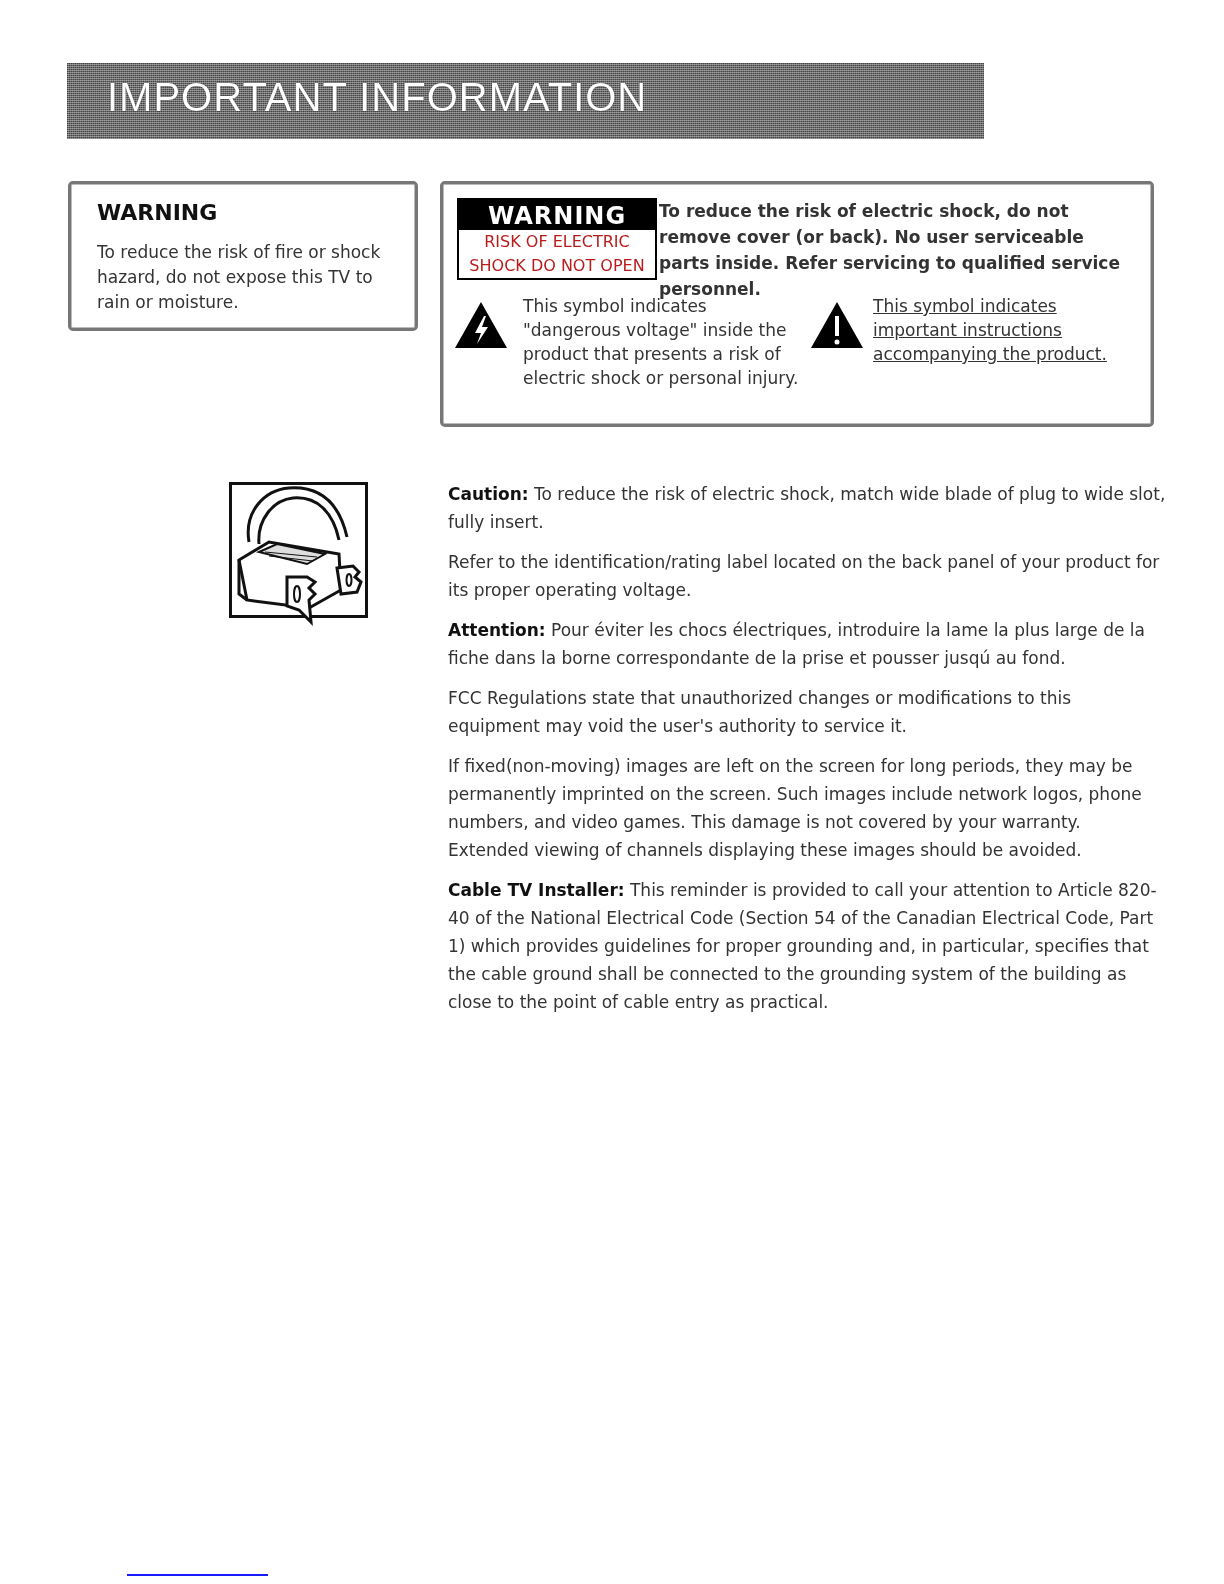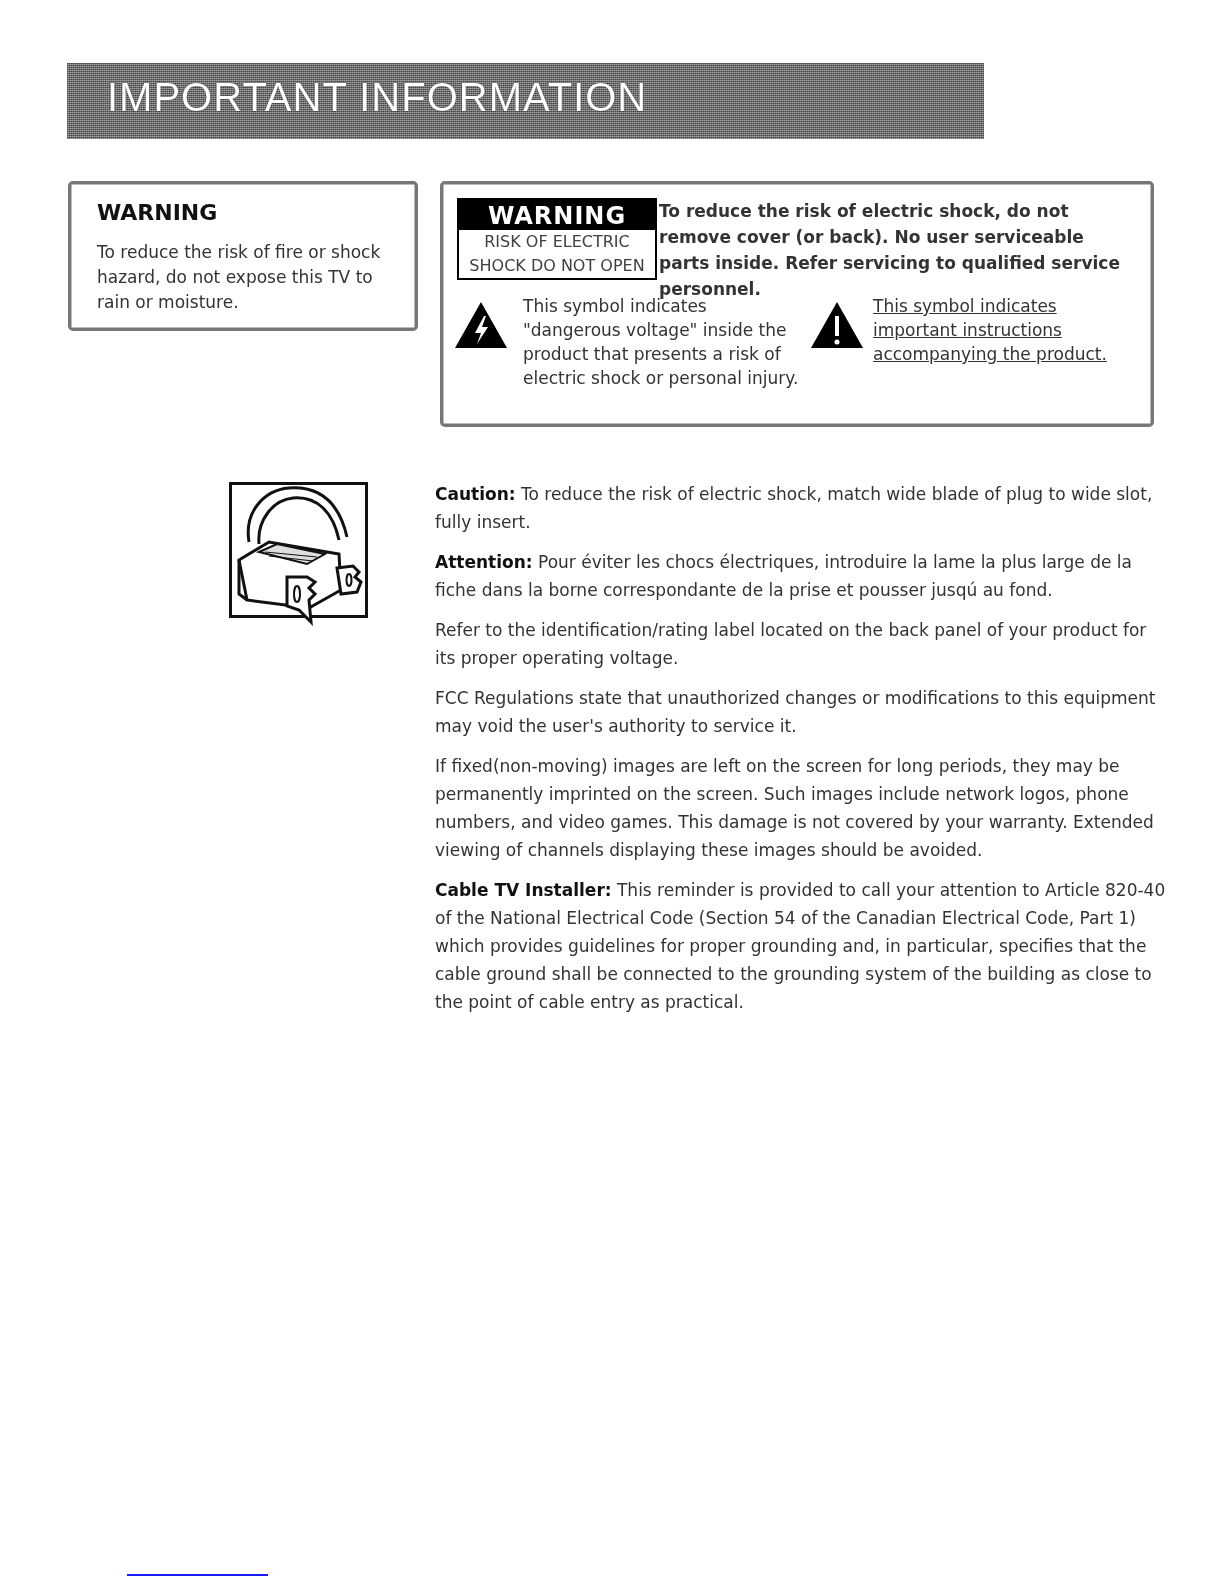--- a/index.html
+++ b/index.html
@@ -20,31 +20,31 @@
       position:absolute; border:3px solid #777; border-radius:5px;
       background:#fff;
       box-shadow: inset 0 0 0 1px #bbb;
     }
     .box1 { left:68px; top:181px; width:344px; height:144px; }
     .box1 .hd { position:absolute; left:26px; top:16px; font-weight:bold; font-size:22px; color:#111; }
     .box1 .bd { position:absolute; left:26px; top:56px; width:300px; font-size:17px; line-height:25px; color:#333; }
     .box2 { left:440px; top:181px; width:708px; height:240px; }
     .warn-label { position:absolute; left:14px; top:14px; width:196px; border:2px solid #000; background:#fff; }
     .warn-label .wl-top { background:#000; color:#fff; font-weight:bold; font-size:24px; text-align:center; padding:2px 0 0; letter-spacing:1px; height:28px; line-height:28px; }
-    .warn-label .wl-line { font-size:16px; text-align:center; color:#404040; line-height:24px; white-space:nowrap; }
+    .warn-label .wl-line { font-size:16px; text-align:center; color:#b91c1c; line-height:24px; white-space:nowrap; }
     .box2 .intro { position:absolute; left:216px; top:14px; width:480px; font-size:17px; line-height:26px; color:#333;font-weight:bold; }
     .sym { position:absolute; }
     .sym1 { left:10px; top:110px; width:350px; }
     .sym2 { left:366px; top:110px; width:330px; }
     .sym .tri { position:absolute; left:0; top:6px; width:56px; height:50px; }
     .sym .txt { position:absolute; left:70px; top:0; font-size:17px; line-height:24px; color:#333; }
     .sym2 .txt { left:64px;text-decoration:underline; }
     .plug { position:absolute; left:229px; top:482px; width:133px; height:130px; border:3px solid #111; background:#fff; overflow:visible; }
     .main-text { position:absolute; left:431px; top:480px; width:735px; font-size:17px; line-height:28px; color:#333; }
-    .main-text p { margin:0 0 12px 4px; }
+    .main-text p { margin:0 0 12px 17px; }
     .main-text b { color:#111; }
     .footer-line { position:absolute; left:127px; top:1574px; width:141px; height:2px; background:#1a1aff; }
   </style>
 </head>
 <body>
 
 <div class="title-bar">
   <div class="title-text">Important Information</div>
 </div>
 
@@ -89,20 +89,20 @@
     <line x1="40" y1="74" x2="84" y2="79" stroke="#111" stroke-width="1"></line>
     <path d="M58,95 L78,95 L86,100 L80,106 L86,112 L80,118 L82,140 L70,128 L58,124 Z" fill="#fff" stroke="#111" stroke-width="3"></path>
     <ellipse cx="68" cy="112" rx="3" ry="8" fill="none" stroke="#111" stroke-width="2"></ellipse>
     <path d="M108,86 L124,84 L130,90 L126,95 L132,100 L128,110 L112,112 Z" fill="#fff" stroke="#111" stroke-width="3"></path>
     <ellipse cx="120" cy="98" rx="2.5" ry="6" fill="none" stroke="#111" stroke-width="2"></ellipse>
   </svg>
 </div>
 
 <div class="main-text">
   <p><b>Caution:</b><span> To reduce the risk of electric shock, match wide blade of plug to wide slot, fully insert.</span></p>
+  <p>Refer to the identification/rating label located on the back panel of your product for its proper operating voltage.</p>
   <p><b>Attention:</b><span> Pour éviter les chocs électriques, introduire la lame la plus large de la fiche dans la borne correspondante de la prise et pousser jusqú au fond.</span></p>
-  <p>Refer to the identification/rating label located on the back panel of your product for its proper operating voltage.</p>
   <p>FCC Regulations state that unauthorized changes or modifications to this equipment may void the user's authority to service it.</p>
   <p>If fixed(non-moving) images are left on the screen for long periods, they may be permanently imprinted on the screen.  Such images include network logos, phone numbers, and video games.  This damage is not covered by your warranty.  Extended viewing of channels displaying these images should be avoided.</p>
   <p><b>Cable TV Installer:</b><span> This reminder is provided to call your attention to Article 820-40 of the National Electrical Code (Section 54 of the Canadian Electrical Code, Part 1) which provides guidelines for proper grounding and, in particular, specifies that the cable ground shall be connected to the grounding system of the building as close to the point of cable entry as practical.</span></p>
 </div>
 
 <div class="footer-line"></div>
 
 </body></html>

